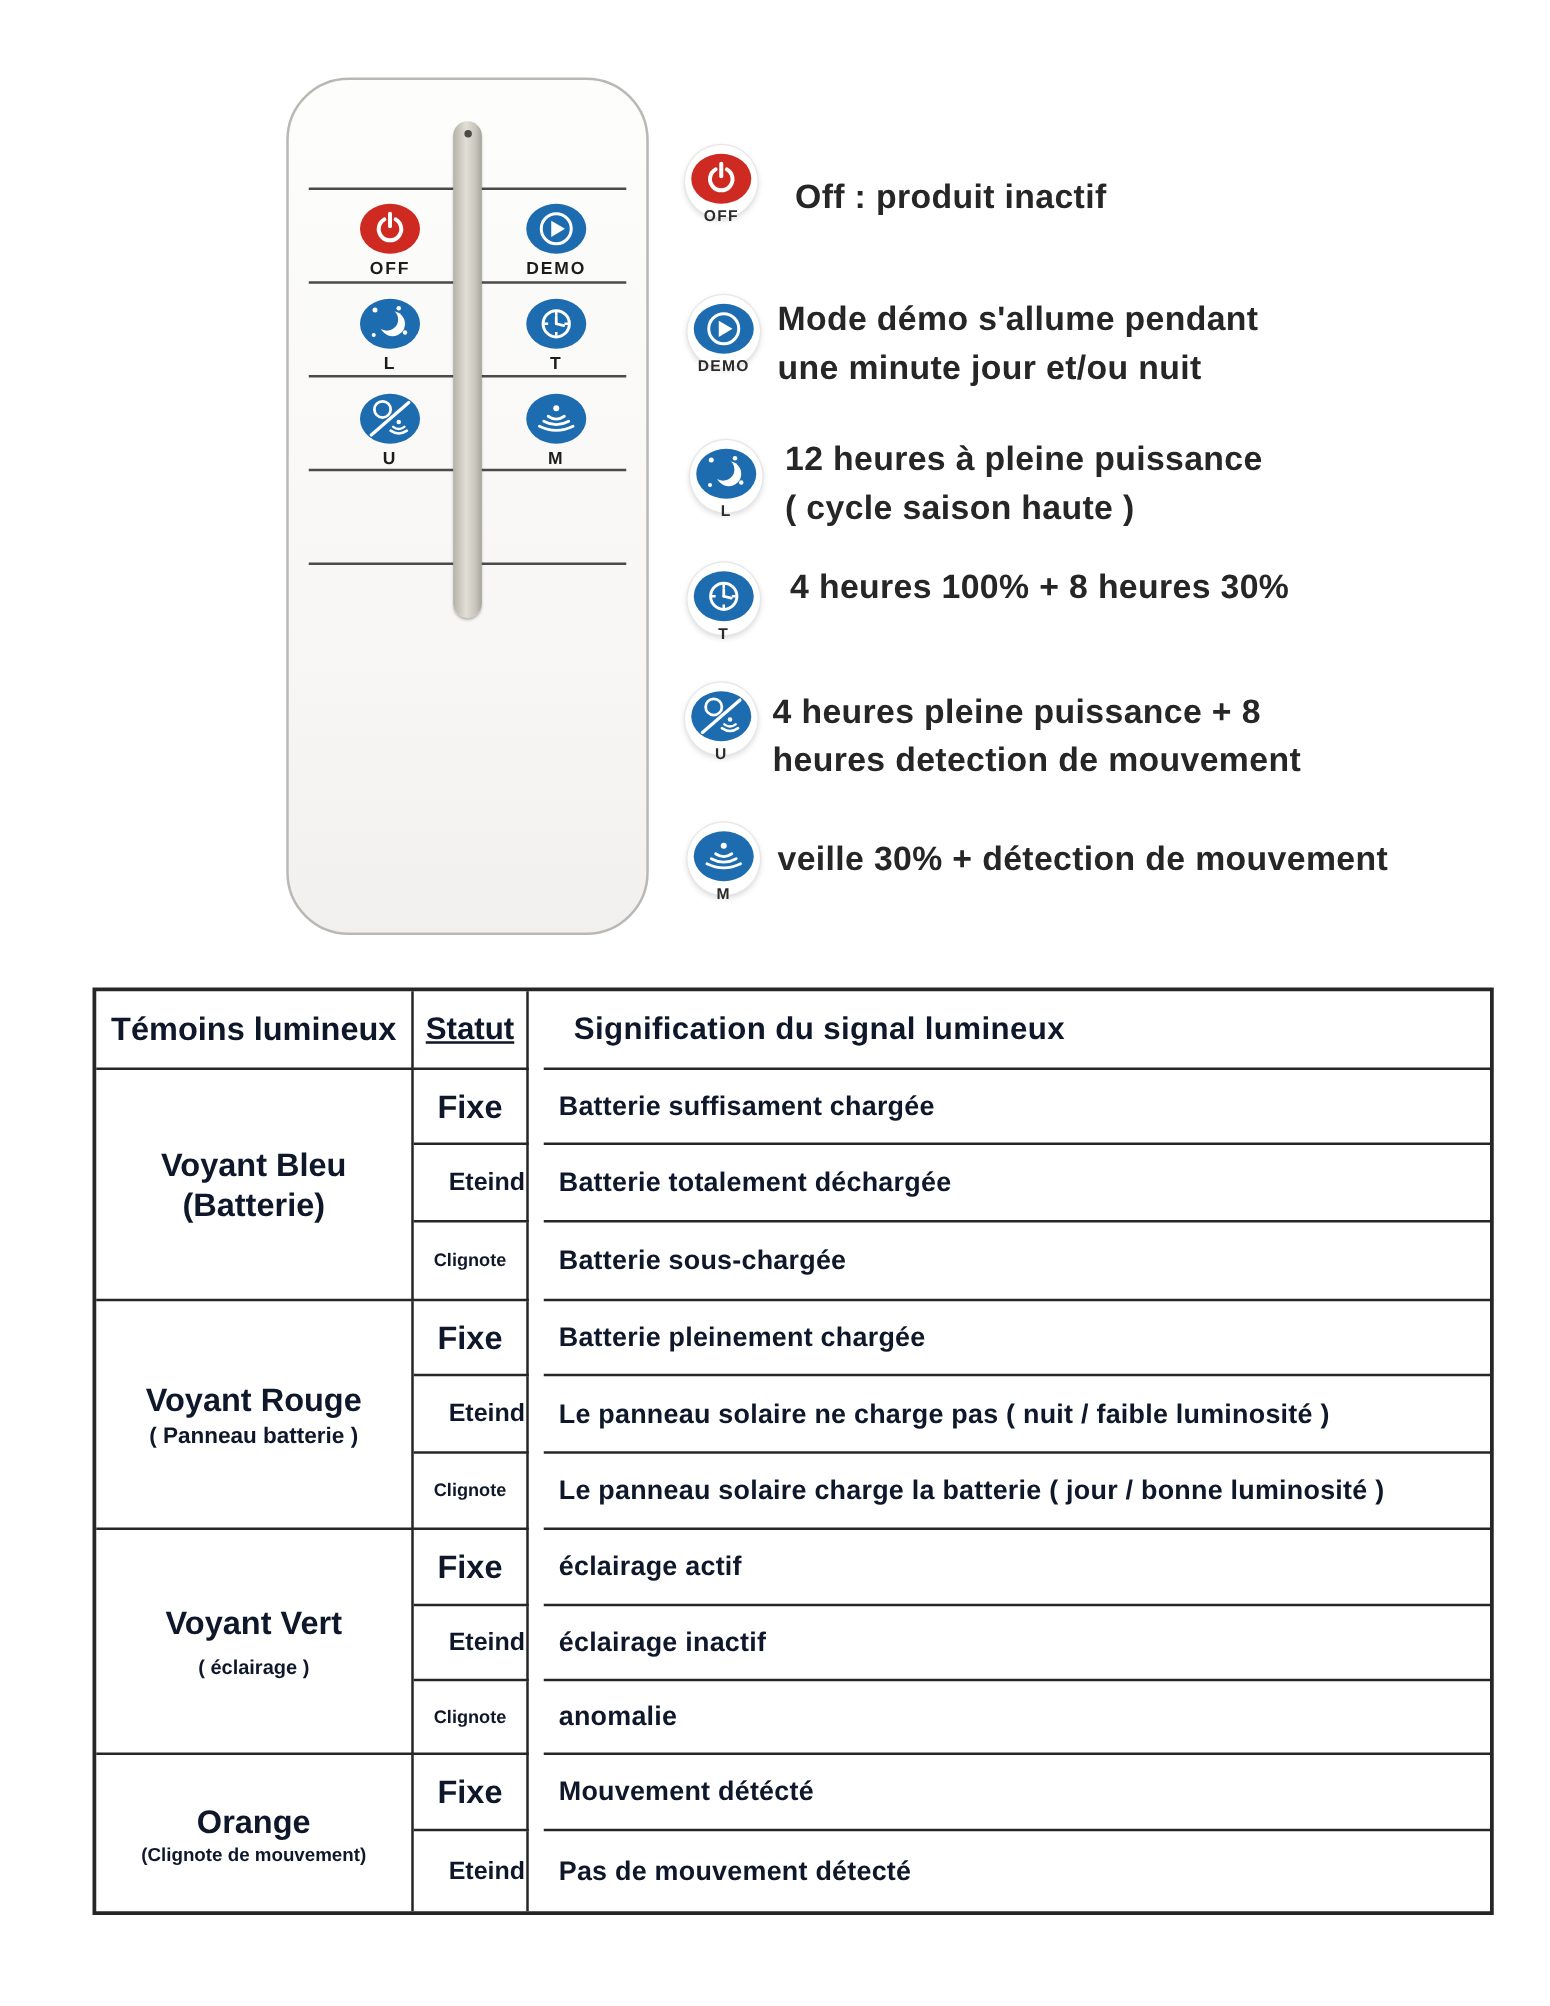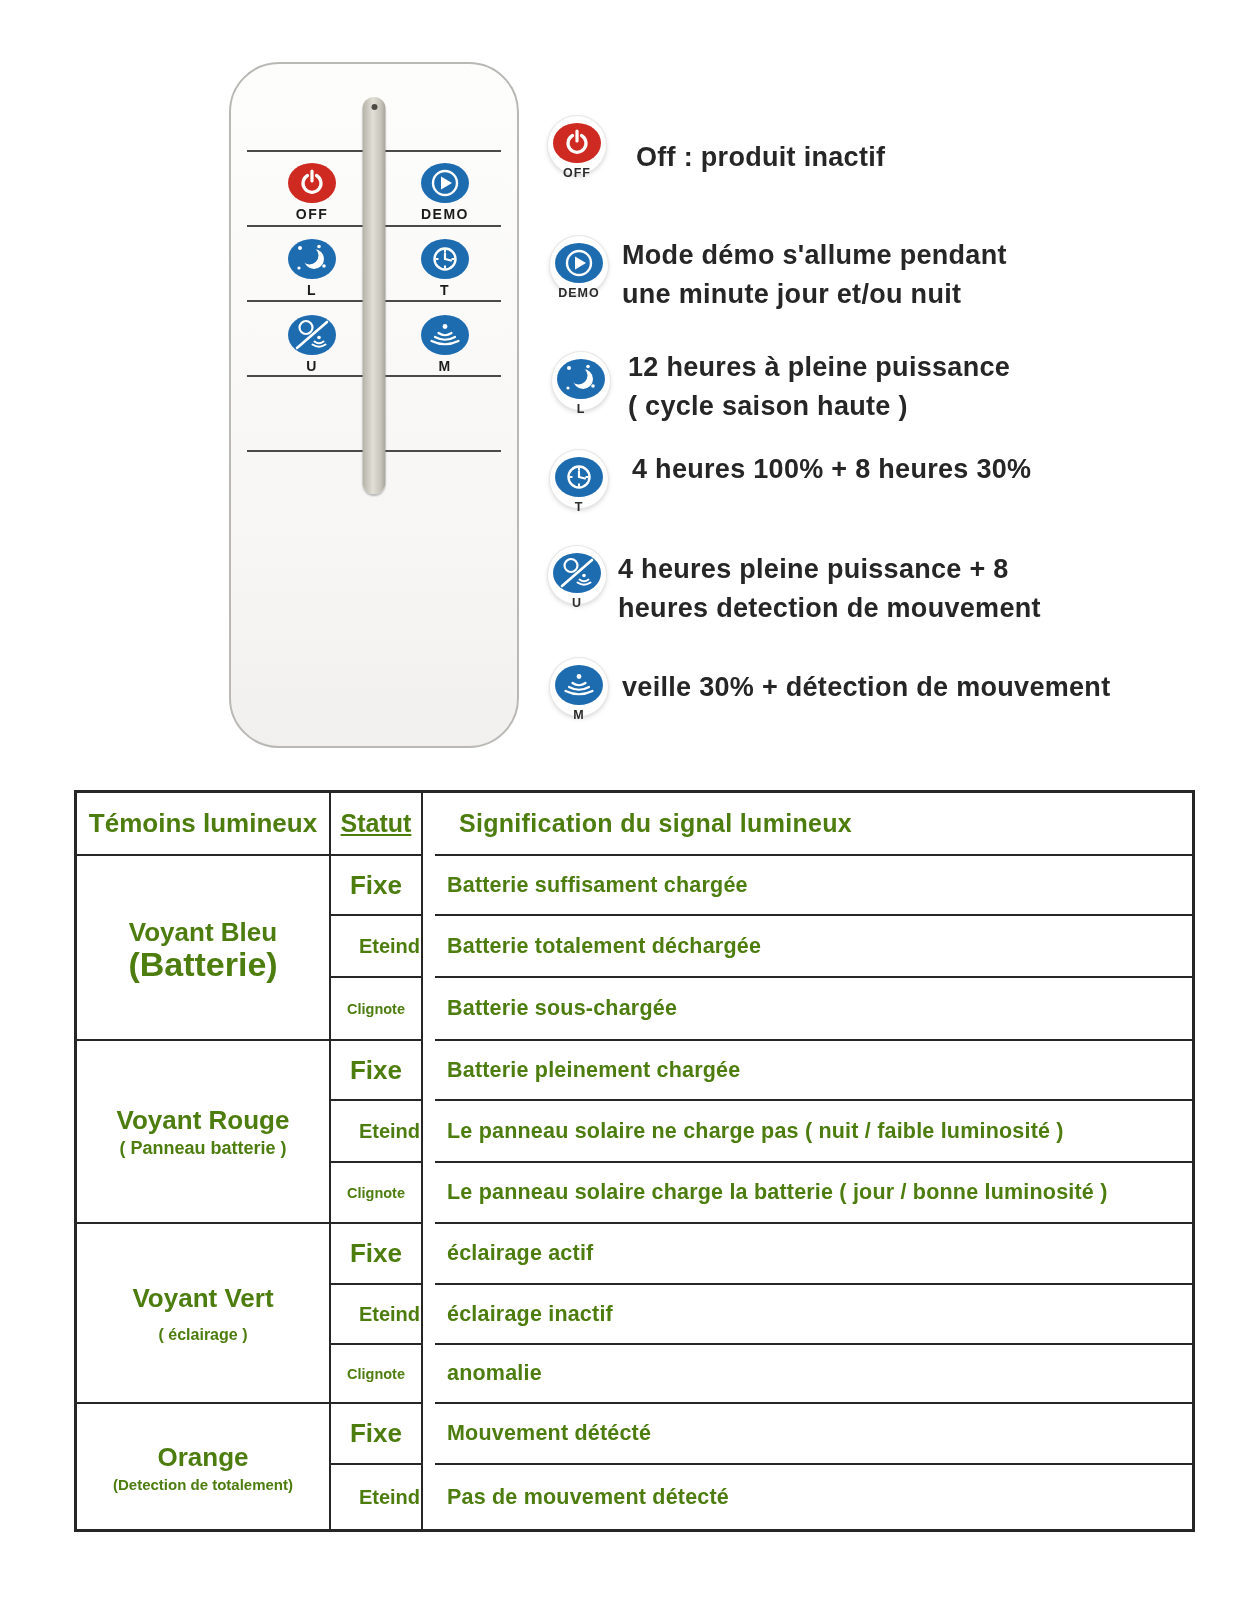--- a/index.html
+++ b/index.html
@@ -43,32 +43,32 @@
     line-height:39px; letter-spacing:0.3px; white-space:nowrap; }
 
   
   .tbl {
     position:absolute; left:74px; top:790px; width:1121px;
     display:grid;
     grid-template-columns:254px 92px 1fr;
     grid-template-rows:63px 60px 62px 63px 60px 62px 61px 61px 60px 59px 61px 64px;
     border:3px solid #262626; background:#fff;
   }
-  .cell { display:flex; align-items:center; font-weight:bold; color:#4d7c0f;
+  .cell { display:flex; align-items:center; font-weight:bold; color:#0f172a;
     border-color:#262626; border-style:solid; border-width:0; }
   .vr { border-right-width:2.5px; }
   .hb { border-bottom-width:2.5px; }
   .cen { justify-content:center; text-align:center; }
   .c3 { padding-left:24px;margin-left:12px; }
   .th1 { font-size:26px; }
   .th2 { font-size:25px;text-decoration:underline; }
   .th3 { font-size:25px; letter-spacing:0.3px; }
   .gcell { flex-direction:column; justify-content:center; text-align:center; }
   .glabel { font-size:26px; line-height:32px; }
-  .gsub-0 { font-size:34px; line-height:32px;text-align:center; }
+  .gsub-0 { font-size:26px; line-height:32px;text-align:center; }
   .gsub-1 { font-size:18px; margin-top:2px; }
   .gsub-2 { font-size:16px; margin-top:12px; }
   .gsub-3 { font-size:15px; margin-top:3px; }
   .st-fixe { font-size:26px; }
   .st-eteind { font-size:20px;padding-left:27px; }
   .st-clignote { font-size:14.5px; }
   .mean { font-size:21.5px; letter-spacing:0.2px;padding-left:12px; }
 </style>
 </head>
 <body>
@@ -276,21 +276,21 @@
     </div>
     <div class="cell cen vr hb st-fixe" style="grid-area:8/2">Fixe</div>
     <div class="cell c3 hb mean" style="grid-area:8/3">éclairage actif</div>
     <div class="cell cen vr hb st-eteind" style="grid-area:9/2">Eteind</div>
     <div class="cell c3 hb mean" style="grid-area:9/3">éclairage inactif</div>
     <div class="cell cen vr hb st-clignote" style="grid-area:10/2">Clignote</div>
     <div class="cell c3 hb mean" style="grid-area:10/3">anomalie</div>
 
     <div class="cell gcell vr" style="grid-area:11/1/span 2">
       <div class="glabel">Orange</div>
-      <div class="gsub-3">(Detection de totalement)</div>
+      <div class="gsub-3">(Clignote de mouvement)</div>
     </div>
     <div class="cell cen vr hb st-fixe" style="grid-area:11/2">Fixe</div>
     <div class="cell c3 hb mean" style="grid-area:11/3">Mouvement détécté</div>
     <div class="cell cen vr st-eteind" style="grid-area:12/2">Eteind</div>
     <div class="cell c3 mean" style="grid-area:12/3">Pas de mouvement détecté</div>
   </div>
 
 </div>
 
 </body></html>

